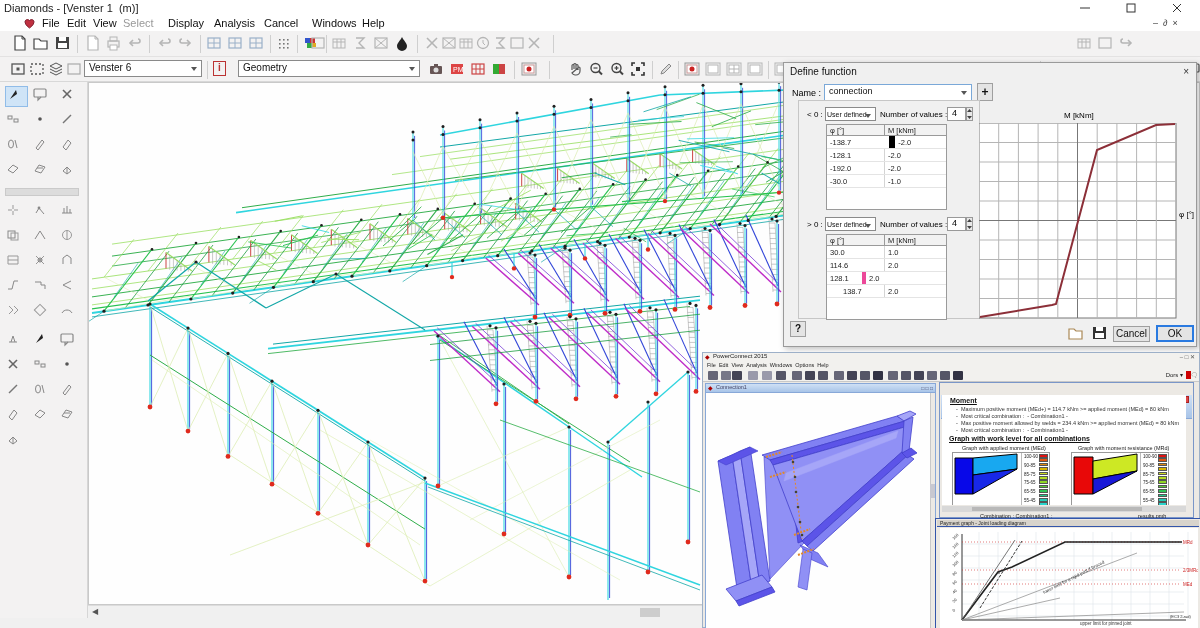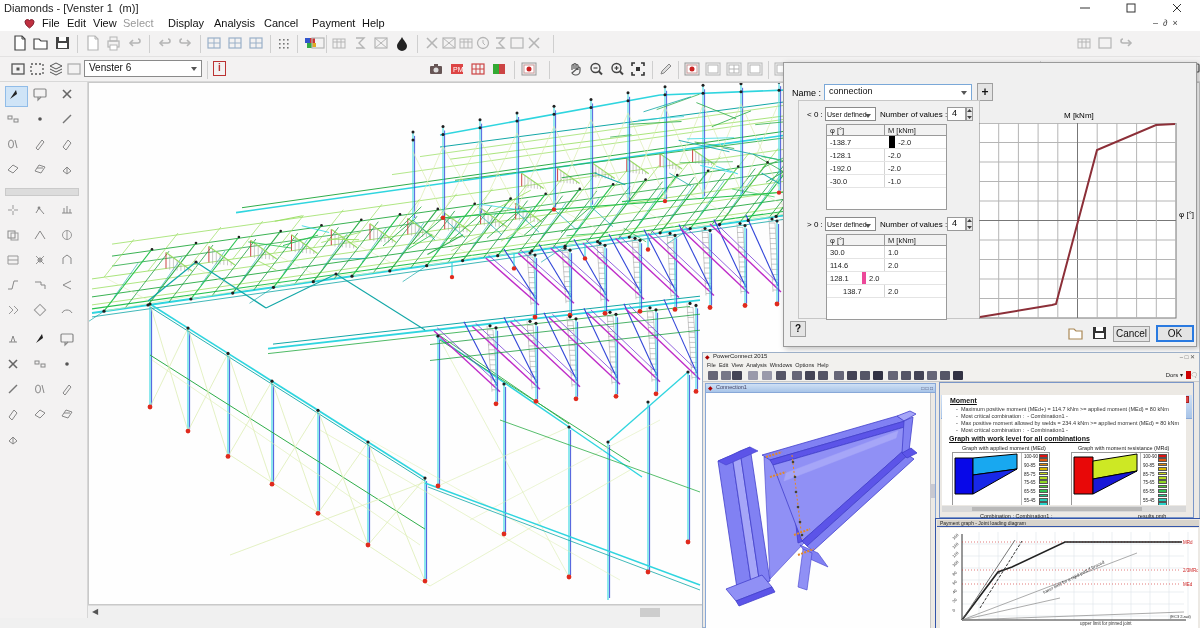--- a/index.html
+++ b/index.html
@@ -38,21 +38,21 @@
     <svg width="13" height="12" viewBox="0 0 13 12" style="position:absolute;left:23px;top:1px">
       <path d="M2 4 C2 1 6 1 6.5 3 C7 1 11 1 11 4 C11 7 6.5 10 6.5 10 C6.5 10 2 7 2 4z" fill="#c03040" stroke="#802030"></path>
     </svg>
     <span style="position:absolute;left:42px;top:0px;color:#111">File</span>
     <span style="position:absolute;left:67px;top:0px;color:#111">Edit</span>
     <span style="position:absolute;left:93px;top:0px;color:#111">View</span>
     <span style="position:absolute;left:123px;top:0px;color:#999">Select</span>
     <span style="position:absolute;left:168px;top:0px;color:#111">Display</span>
     <span style="position:absolute;left:214px;top:0px;color:#111">Analysis</span>
     <span style="position:absolute;left:264px;top:0px;color:#111">Cancel</span>
-    <span style="position:absolute;left:312px;top:0px;color:#111">Payment</span>
+    <span style="position:absolute;left:312px;top:0px;color:#111">Windows</span>
     <span style="position:absolute;left:362px;top:0px;color:#111">Help</span>
     <span style="position:absolute;left:1153px;top:1px;font-size:9px;color:#444">–&nbsp;&nbsp;∂&nbsp;&nbsp;×</span>
   </div>
 <div class="abs tb1">
     <svg width="17" height="16" viewBox="0 0 17 16" style="position:absolute;left:11px;top:4px">
       <path d="M4 1h7l3 3v11H4z" fill="#fff" stroke="#444" stroke-width="1.2"></path>
       <path d="M11 1v3h3" fill="none" stroke="#444"></path>
     </svg>
     <svg width="17" height="16" viewBox="0 0 17 16" style="position:absolute;left:32px;top:4px">
       <path d="M2 4h5l2 2h6v8H2z" fill="#fff" stroke="#444" stroke-width="1.2"></path>
@@ -198,20 +198,21 @@
       <path d="M8 2 14 5 8 8 2 5z" fill="none" stroke="#555"></path>
       <path d="M2 8l6 3 6-3" fill="none" stroke="#555"></path>
       <path d="M2 11l6 3 6-3" fill="none" stroke="#555"></path>
     </svg>
     <svg width="17" height="16" viewBox="0 0 17 16" style="position:absolute;left:66px;top:4px">
       <rect x="2" y="3" width="12" height="10" fill="none" stroke="#aaa" stroke-width="1.2"></rect>
     </svg>
     <div class="combo" style="left:84px;top:3px;width:118px">Venster 6</div>
     <span class="vsep" style="left:207px"></span>
     <span style="position:absolute;left:213px;top:4px;border:1px solid #b33;color:#b33;font-size:10px;width:13px;height:15px;text-align:center;font-weight:bold">i</span>
+    <div class="combo" style="left:238px;top:3px;width:182px">Geometry</div>
     <svg width="17" height="16" viewBox="0 0 17 16" style="position:absolute;left:428px;top:4px">
       <rect x="2" y="5" width="12" height="8" rx="1" fill="#655"></rect>
       <circle cx="8" cy="9" r="2.5" fill="#ddd"></circle>
       <rect x="6" y="3" width="4" height="3" fill="#655"></rect>
     </svg>
     <svg width="17" height="16" viewBox="0 0 17 16" style="position:absolute;left:449px;top:4px">
       <rect x="2" y="3" width="12" height="10" fill="#d44"></rect>
       <text x="4" y="11" font-size="7" fill="#fff" font-family="Liberation Sans">PM</text>
     </svg>
     <svg width="17" height="16" viewBox="0 0 17 16" style="position:absolute;left:470px;top:4px">
@@ -1289,20 +1290,21 @@
         <path d="M4 10l4-4 4 4-4 3z" fill="none" stroke="#888"></path>
         <line x1="8" y1="6" x2="8" y2="13" stroke="#888"></line>
       </svg></div>
   </div>
 <div class="abs hscroll">
     <span style="position:absolute;left:4px;top:1px;font-size:8px;color:#555">◀</span>
     <div style="position:absolute;left:552px;top:2px;width:20px;height:9px;background:#cdcdcd"></div>
   </div>
 <div class="abs statusbar"></div>
 <div class="abs dlg">
+    <div style="position:absolute;left:0;top:0;width:100%;height:17px;background:#f0f0f0;font-size:10px;color:#111;padding:3px 0 0 6px">Define function<span style="position:absolute;right:7px;top:3px;color:#333;font-size:10px">×</span></div>
     <span class="abs" style="left:8px;top:25px;font-size:9px">Name :</span>
     <div class="combo" style="left:40px;top:21px;width:148px;border-color:#7aa8d8;font-size:9px">connection</div>
     <div class="btn" style="left:193px;top:20px;width:16px;height:18px;line-height:16px;font-weight:bold;font-size:12px">+</div>
     <div class="abs" style="left:14px;top:37px;width:182px;height:219px;border:1px solid #c6c6c6"></div>
     <span class="abs" style="left:23px;top:47px;font-size:8px">&lt; 0 :</span>
     <div class="combo" style="left:41px;top:44px;width:51px;font-size:7px;padding:2.5px 1px;height:14px">User defined</div>
     <span class="abs" style="left:96px;top:47px;font-size:8px">Number of values :</span>
     <div class="abs" style="left:163px;top:44px;width:19px;height:14px;background:#fff;border:1px solid #999;font-size:9px;padding-left:4px">4</div>
     <div class="abs" style="left:182px;top:44px;width:7px;height:14px;background:#e8e8e8;border:1px solid #999"></div>
     <svg width="5" height="10" viewBox="0 0 5 10" style="position:absolute;left:183px;top:46px">

